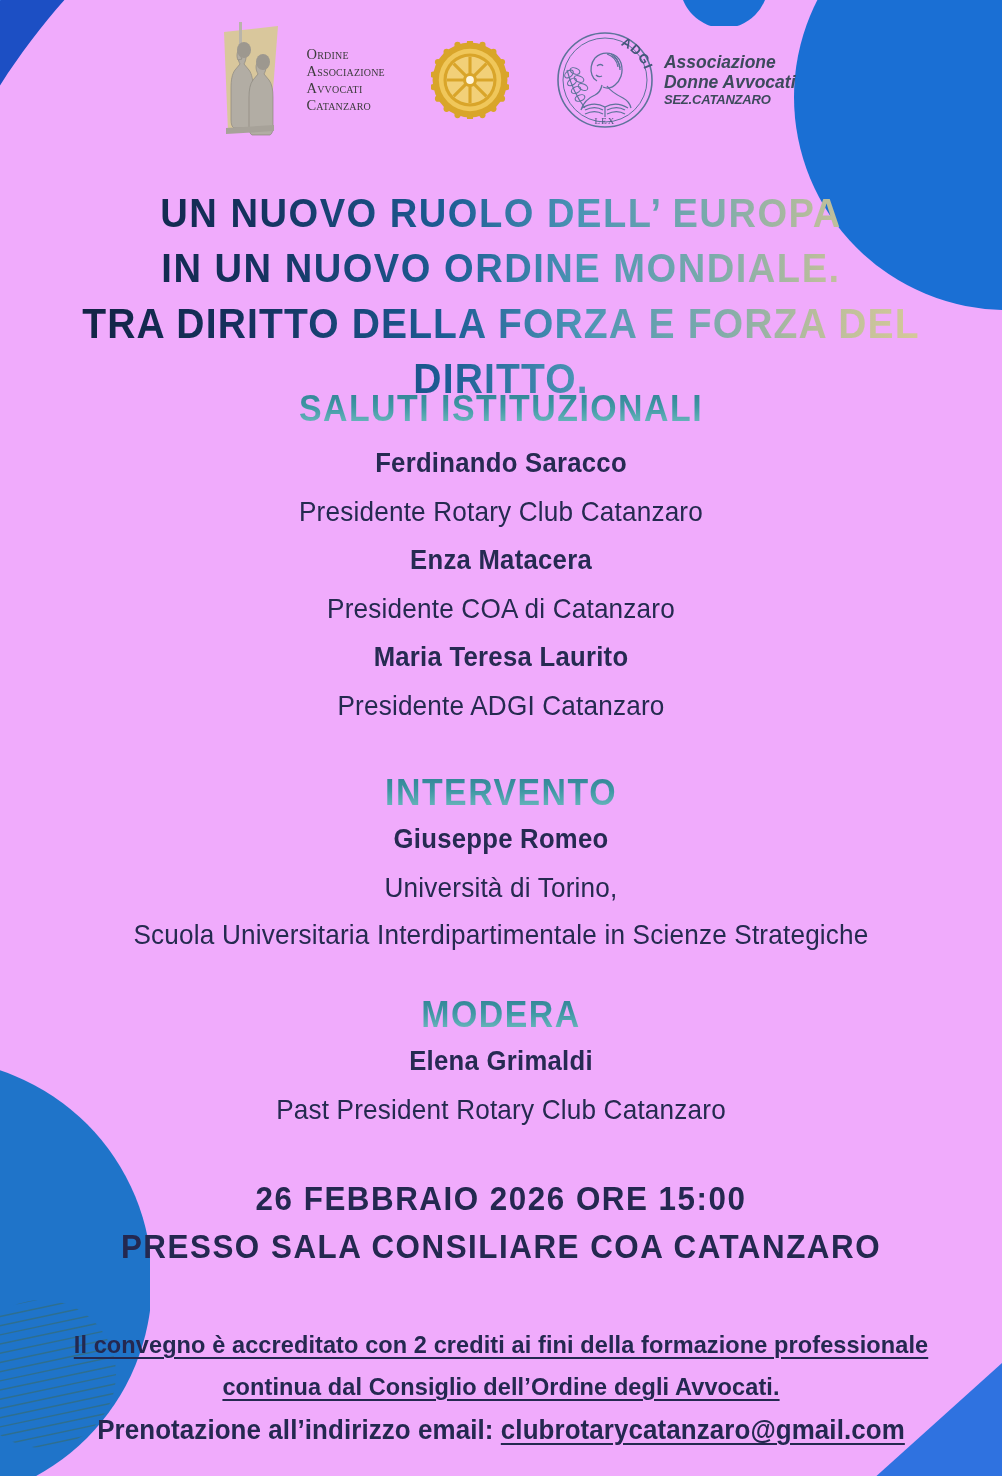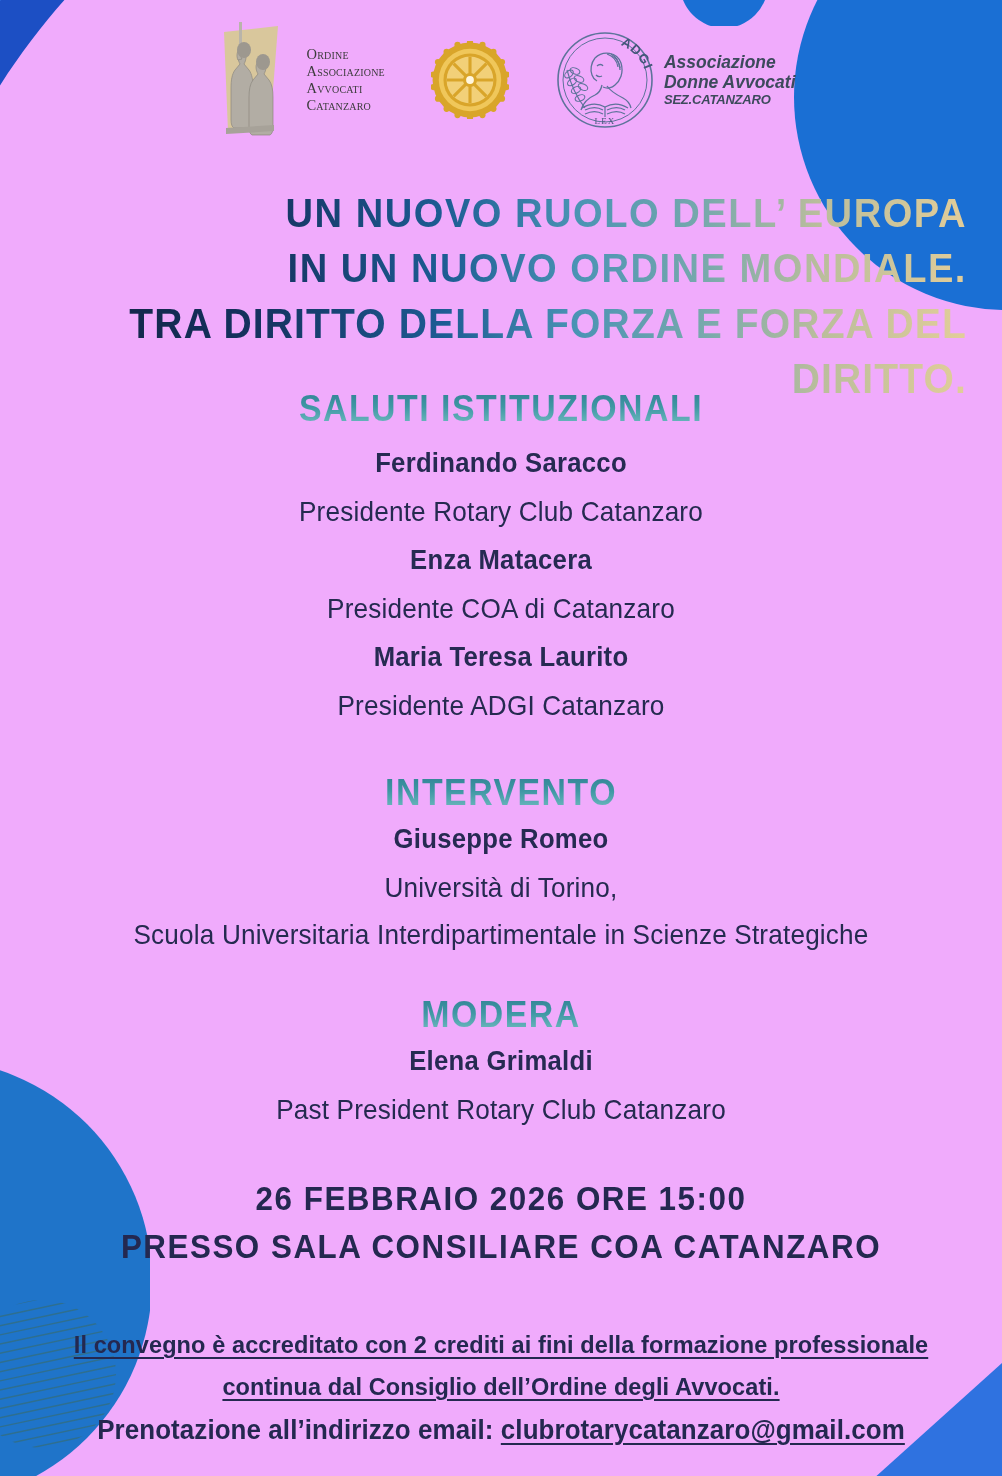--- a/index.html
+++ b/index.html
@@ -73,21 +73,21 @@
     font-weight:bold;color:#3d4a5c;line-height:1.14;
     white-space:nowrap;
     font-style:italic;
   }
   .adgi-text .l1,.adgi-text .l2{font-size:17.5px;}
   .adgi-text .l3{font-size:13px;letter-spacing:-.2px;}
 
   
   .title-block{
     position:absolute;top:186px;left:0;width:1002px;
-    text-align:right;
+    text-align:center;
   }
   .title-line{
     font-family:"Liberation Sans Narrow","Liberation Sans", sans-serif;
     font-weight:bold;
     font-stretch:condensed;
     font-size:41px;
     line-height:55px;
     letter-spacing:1.6px;
     transform:scaleX(.93);
     background:linear-gradient(90deg,#12203e 0%,#15325f 24%,#1d5c94 44%,#4a93b4 58%,#79a9ac 72%,#b9bd9c 84%,#e2cd99 100%);

